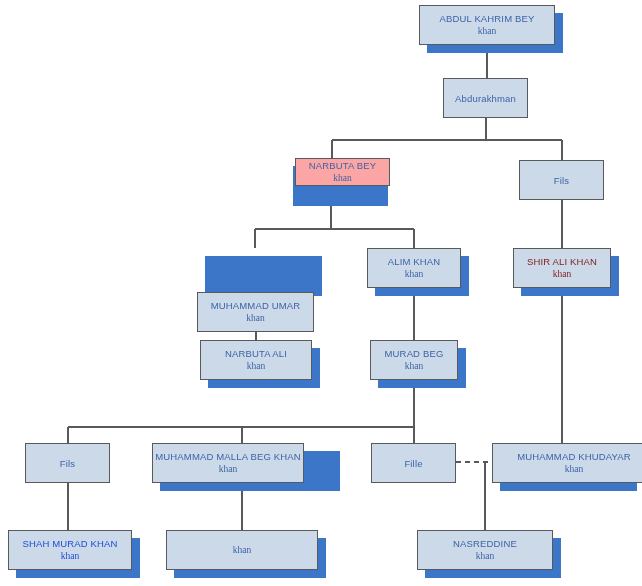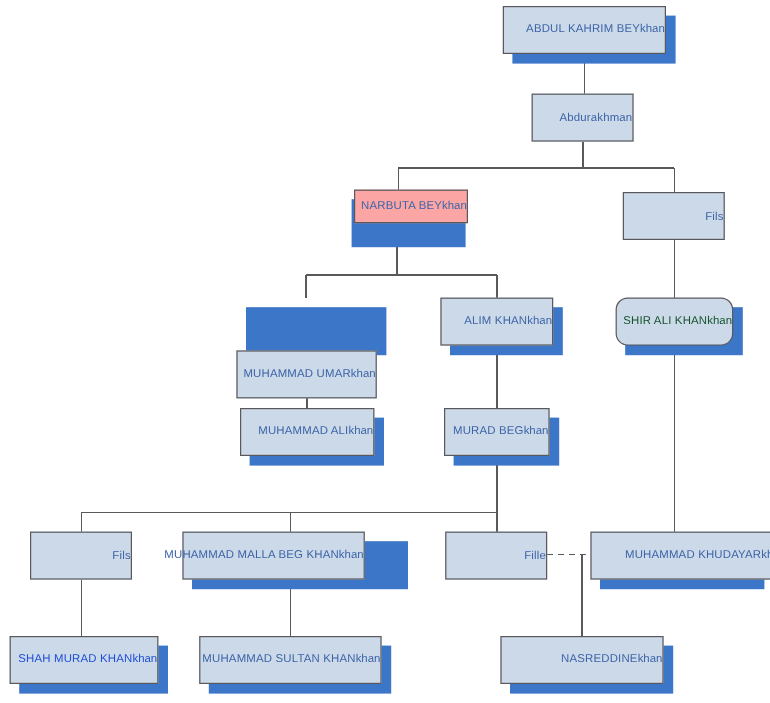--- a/index.html
+++ b/index.html
@@ -14,37 +14,38 @@
 
   
   #links{position:absolute;left:0;top:0;width:642px;height:586px;}
 
   .node{
     position:absolute;
     box-sizing:border-box;
     background:#ccd9e8;
     border:1.5px solid #59595c;
     display:flex;
-    flex-direction:row;
+    flex-direction:column;
     align-items:center;
-    justify-content:flex-end;
+    justify-content:center;
     text-align:center;
     color:#3c64a8;
     z-index:3;
   }
   .node .nm{
     font-size:9.5px;
     line-height:12px;
     letter-spacing:0.15px;
     white-space:nowrap;
   }
   .node .ti{
     font-size:9.5px;
     line-height:12px;
     white-space:nowrap;
+    font-family:Liberation Serif, serif;
   }
   .node.one-line .nm{line-height:13px;}
 
   .shadow{
     position:absolute;
     background:#3b76c8;
     z-index:1;
   }
 </style>
 </head>
@@ -107,26 +108,26 @@
         <span class="nm">Fils</span>
       </div>
       <div class="node" style="left: 197px; top: 248px; width: 117px; height: 40px; background: rgb(204, 217, 232); border-color: rgb(89, 89, 92); color: rgb(60, 100, 168); margin-top: 44px;">
         <span class="nm">MUHAMMAD UMAR</span>
         <span class="ti">khan</span>
       </div>
       <div class="node" style="left: 367px; top: 248px; width: 94px; height: 40px; background: rgb(204, 217, 232); border-color: rgb(89, 89, 92); color: rgb(60, 100, 168);">
         <span class="nm">ALIM KHAN</span>
         <span class="ti">khan</span>
       </div>
-      <div class="node" style="left: 513px; top: 248px; width: 98px; height: 40px; background: rgb(204, 217, 232); border-color: rgb(89, 89, 92); color: #14532d; border-radius: 10px;">
+      <div class="node" style="left: 513px; top: 248px; width: 98px; height: 40px; background: rgb(204, 217, 232); border-color: rgb(89, 89, 92); color: #7f1d1d;">
         <span class="nm">SHIR ALI KHAN</span>
         <span class="ti">khan</span>
       </div>
       <div class="node" style="left: 200px; top: 340px; width: 112px; height: 40px; background: rgb(204, 217, 232); border-color: rgb(89, 89, 92); color: rgb(60, 100, 168);">
-        <span class="nm">MUHAMMAD ALI</span>
+        <span class="nm">NARBUTA ALI</span>
         <span class="ti">khan</span>
       </div>
       <div class="node" style="left: 370px; top: 340px; width: 88px; height: 40px; background: rgb(204, 217, 232); border-color: rgb(89, 89, 92); color: rgb(60, 100, 168);">
         <span class="nm">MURAD BEG</span>
         <span class="ti">khan</span>
       </div>
       <div class="node one-line" style="left: 25px; top: 443px; width: 85px; height: 40px; background: rgb(204, 217, 232); border-color: rgb(89, 89, 92); color: rgb(60, 100, 168);">
         <span class="nm">Fils</span>
       </div>
       <div class="node" style="left: 152px; top: 443px; width: 152px; height: 40px; background: rgb(204, 217, 232); border-color: rgb(89, 89, 92); color: rgb(60, 100, 168);">
@@ -138,21 +139,20 @@
       </div>
       <div class="node" style="left: 492px; top: 443px; width: 164px; height: 40px; background: rgb(204, 217, 232); border-color: rgb(89, 89, 92); color: rgb(60, 100, 168);">
         <span class="nm">MUHAMMAD KHUDAYAR</span>
         <span class="ti">khan</span>
       </div>
       <div class="node" style="left: 8px; top: 530px; width: 124px; height: 40px; background: rgb(204, 217, 232); border-color: rgb(89, 89, 92); color: #1d4ed8;">
         <span class="nm">SHAH MURAD KHAN</span>
         <span class="ti">khan</span>
       </div>
       <div class="node" style="left: 166px; top: 530px; width: 152px; height: 40px; background: rgb(204, 217, 232); border-color: rgb(89, 89, 92); color: rgb(60, 100, 168);">
-        <span class="nm">MUHAMMAD SULTAN KHAN</span>
         <span class="ti">khan</span>
       </div>
       <div class="node" style="left: 417px; top: 530px; width: 136px; height: 40px; background: rgb(204, 217, 232); border-color: rgb(89, 89, 92); color: rgb(60, 100, 168);">
         <span class="nm">NASREDDINE</span>
         <span class="ti">khan</span>
       </div>
     </div>
 
 </div>
 

